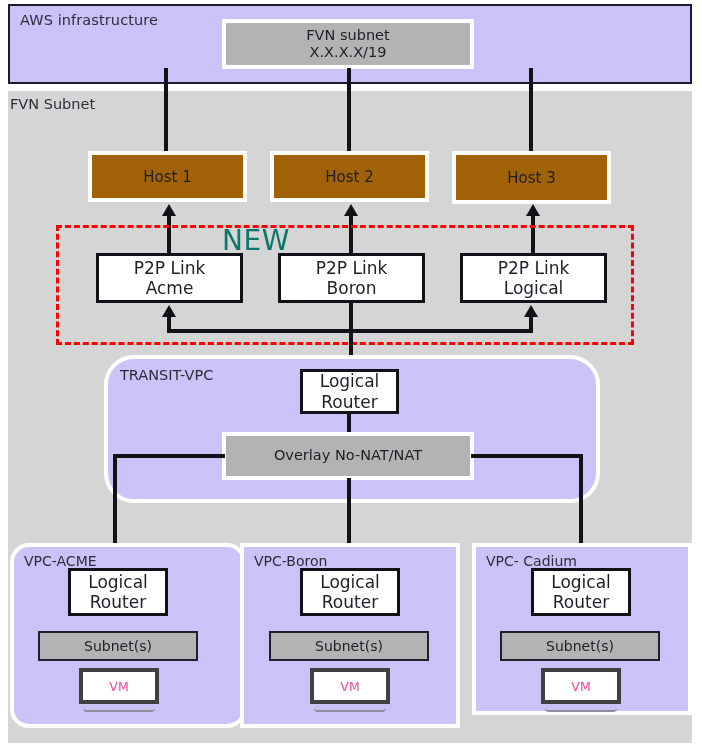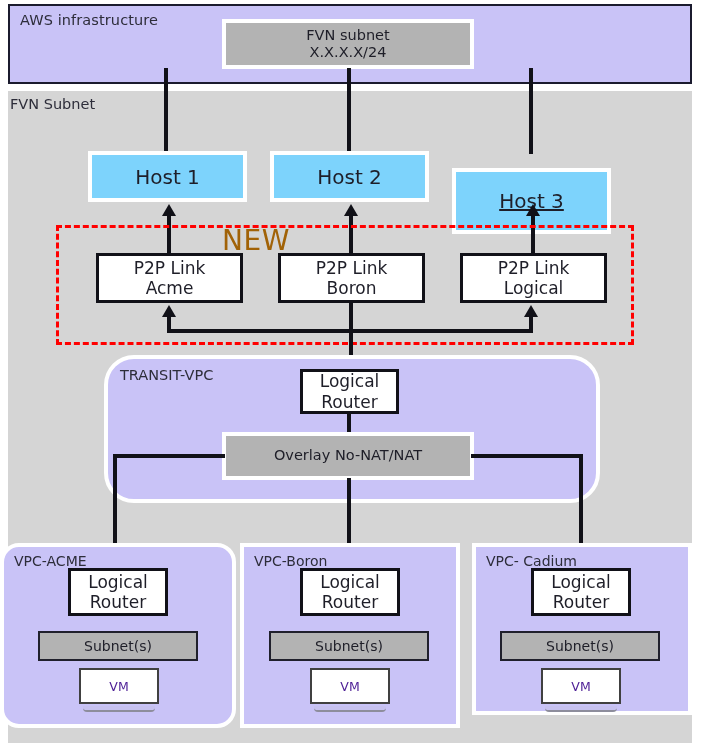--- a/index.html
+++ b/index.html
@@ -67,24 +67,24 @@
   .grey-node-dark {
     background: #b3b3b3;
     border: 2px solid #20202c;
     display: flex; align-items: center; justify-content: center;
     text-align: center;
     color: #1e1e28;
   }
 
   
   .host {
-    background: #7dd3fc;
+    background: #a16207;
     border: 4px solid #ffffff;
     display: flex; align-items: center; justify-content: center;
-    font-size: 20px;
+    font-size: 15px;
     color: #1e1e28;
   }
 
   
   .wnode {
     background: #ffffff;
     border: 3px solid #111118;
     display: flex; align-items: center; justify-content: center;
     text-align: center;
     font-size: 17px;
@@ -115,45 +115,45 @@
     color: #2d2d3a;
     white-space: nowrap;
   }
 
   
   .vm-wrap { position: absolute; }
   .vm-screen {
     position: absolute; left: 0; top: 0;
     width: 100%; height: 36px;
     background: #ffffff;
-    border: 2px solid #404040;
+    border: 4px solid #404040;
     box-sizing: border-box;
     display: flex; align-items: center; justify-content: center;
     font-size: 12.5px;
-    color: #4c1d95;
+    color: #ec4899;
   }
   .vm-base {
     position: absolute; left: 4px; top: 38px;
     width: calc(100% - 8px); height: 4px;
     background: #c6c1ef;
     border-bottom: 2px solid #8d8d9c;
     border-radius: 0 0 4px 4px;
   }
 
   
   .new-box {
     left: 56px; top: 225px; width: 578px; height: 120px;
     border: 3px dashed #ff0000;
     background: transparent;
   }
   .new-label {
     position: absolute;
     left: 222px; top: 224px;
     font-size: 28px;
-    color: #a16207;
+    color: #0f766e;
     font-weight: 400;
     letter-spacing: .5px;
   }
 
   
   .vline { position: absolute; background: #111118; width: 4px; }
   .hline { position: absolute; background: #111118; height: 4px; }
 
   .arrow-up {
     position: absolute;
@@ -175,40 +175,40 @@
 
 <div id="canvas">
 
   <div class="abs aws-band">
     <span class="band-title">AWS infrastructure</span>
   </div>
 
   <div class="abs grey-node" style="left:222px; top:19px; width:252px; height:50px; font-size:14.5px;">
     <div>
       <div>FVN subnet</div>
-      <div>X.X.X.X/24</div>
+      <div>X.X.X.X/19</div>
     </div>
   </div>
 
   <div class="abs fvn-band"></div>
   <span class="abs fvn-title">FVN Subnet</span>
 
   <div class="abs bottom-band"></div>
 
   <div class="vline" style="left:164px; top:68px; height:86px;"></div>
   <div class="vline" style="left:347px; top:68px; height:86px;"></div>
   <div class="vline" style="left:529px; top:68px; height:86px;"></div>
 
   <div class="abs host" style="left:88px; top:151px; width:159px; height:51px;">
     <span>Host 1</span>
   </div>
   <div class="abs host" style="left:270px; top:151px; width:159px; height:51px;">
     <span>Host 2</span>
   </div>
-  <div class="abs host" style="left:452px; top:168px; width:159px; height:66px;text-decoration:underline;">
+  <div class="abs host" style="left:452px; top:151px; width:159px; height:53px;">
     <span>Host 3</span>
   </div>
 
   <div class="vline" style="left:167px; top:214px; height:40px;"></div>
   <div class="arrow-up" style="left:162px; top:204px;"></div>
 
   <div class="vline" style="left:349px; top:214px; height:40px;"></div>
   <div class="arrow-up" style="left:344px; top:204px;"></div>
 
   <div class="vline" style="left:531px; top:214px; height:40px;"></div>
@@ -263,21 +263,21 @@
   </div>
 
   <div class="hline" style="left:113px; top:454px; width:112px;"></div>
   <div class="vline" style="left:113px; top:454px; height:95px;"></div>
 
   <div class="vline" style="left:347px; top:478px; height:71px;"></div>
 
   <div class="hline" style="left:471px; top:454px; width:112px;"></div>
   <div class="vline" style="left:579px; top:454px; height:95px;"></div>
 
-  <div class="abs vpc" style="left:0; top:543px; width:236px; height:185px;border-radius:19px;">
+  <div class="abs vpc" style="left:10px; top:543px; width:236px; height:185px;border-radius:19px;">
     <span class="vpc-title">VPC-ACME</span>
   </div>
   <div class="abs wnode" style="left:68px; top:568px; width:100px; height:48px;">
     <div>
       <div>Logical</div>
       <div>Router</div>
     </div>
   </div>
   <div class="abs grey-node-dark" style="left:38px; top:631px; width:160px; height:30px; font-size:14px;">
     <span>Subnet(s)</span>

